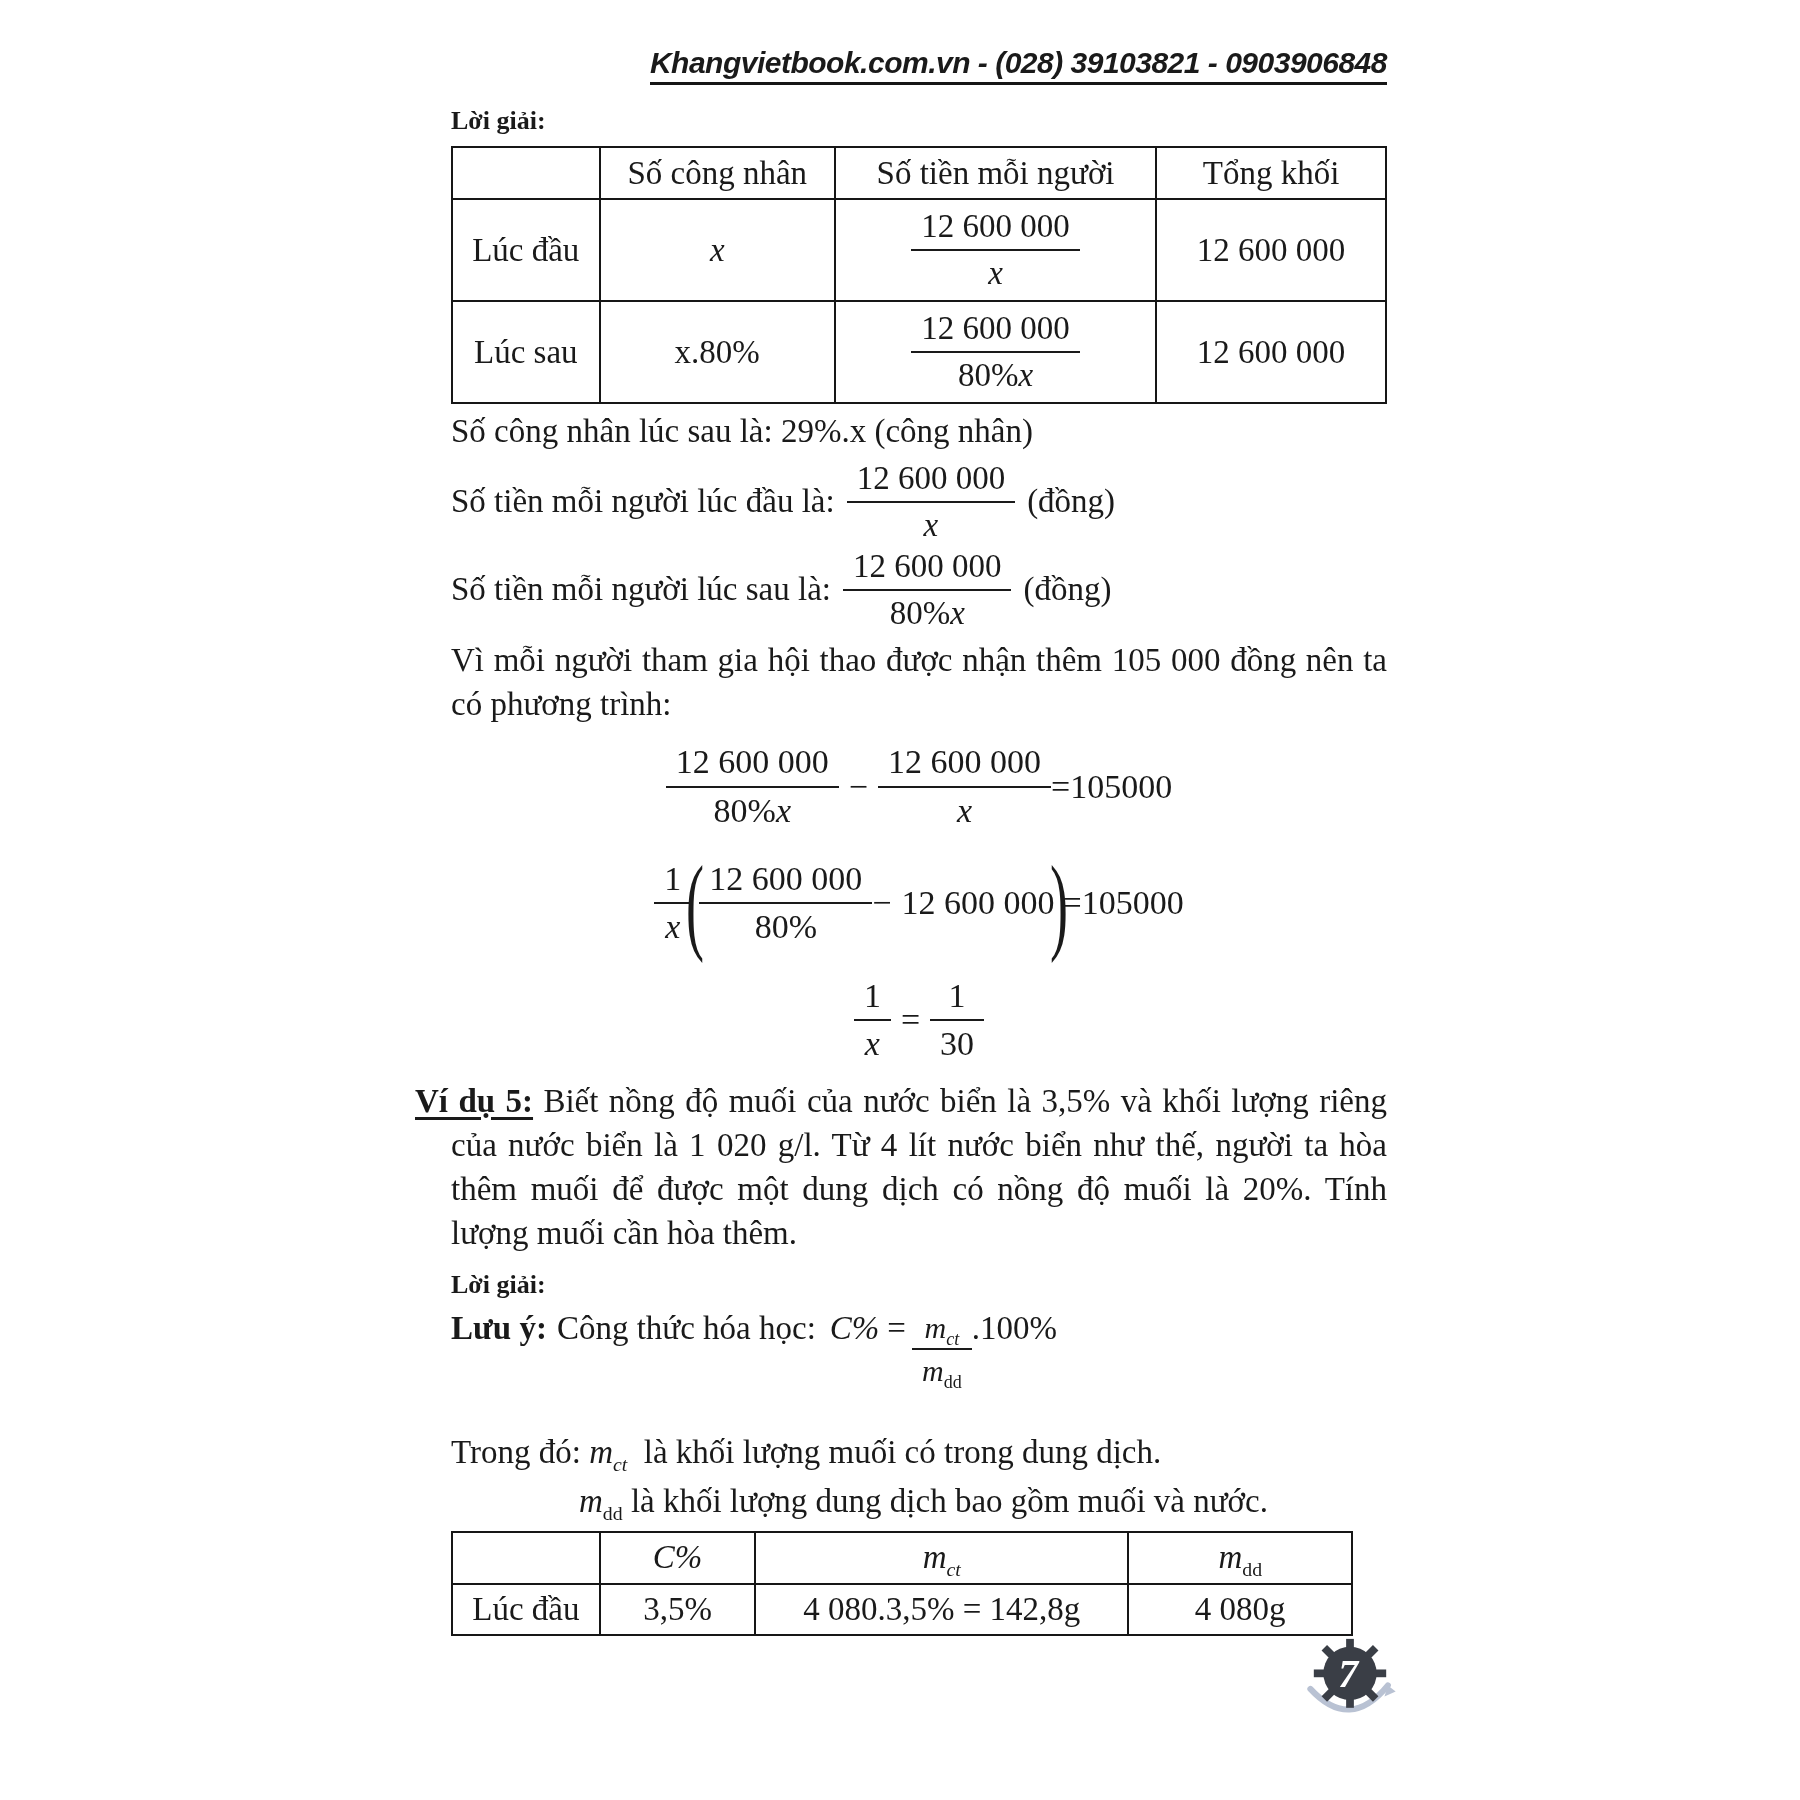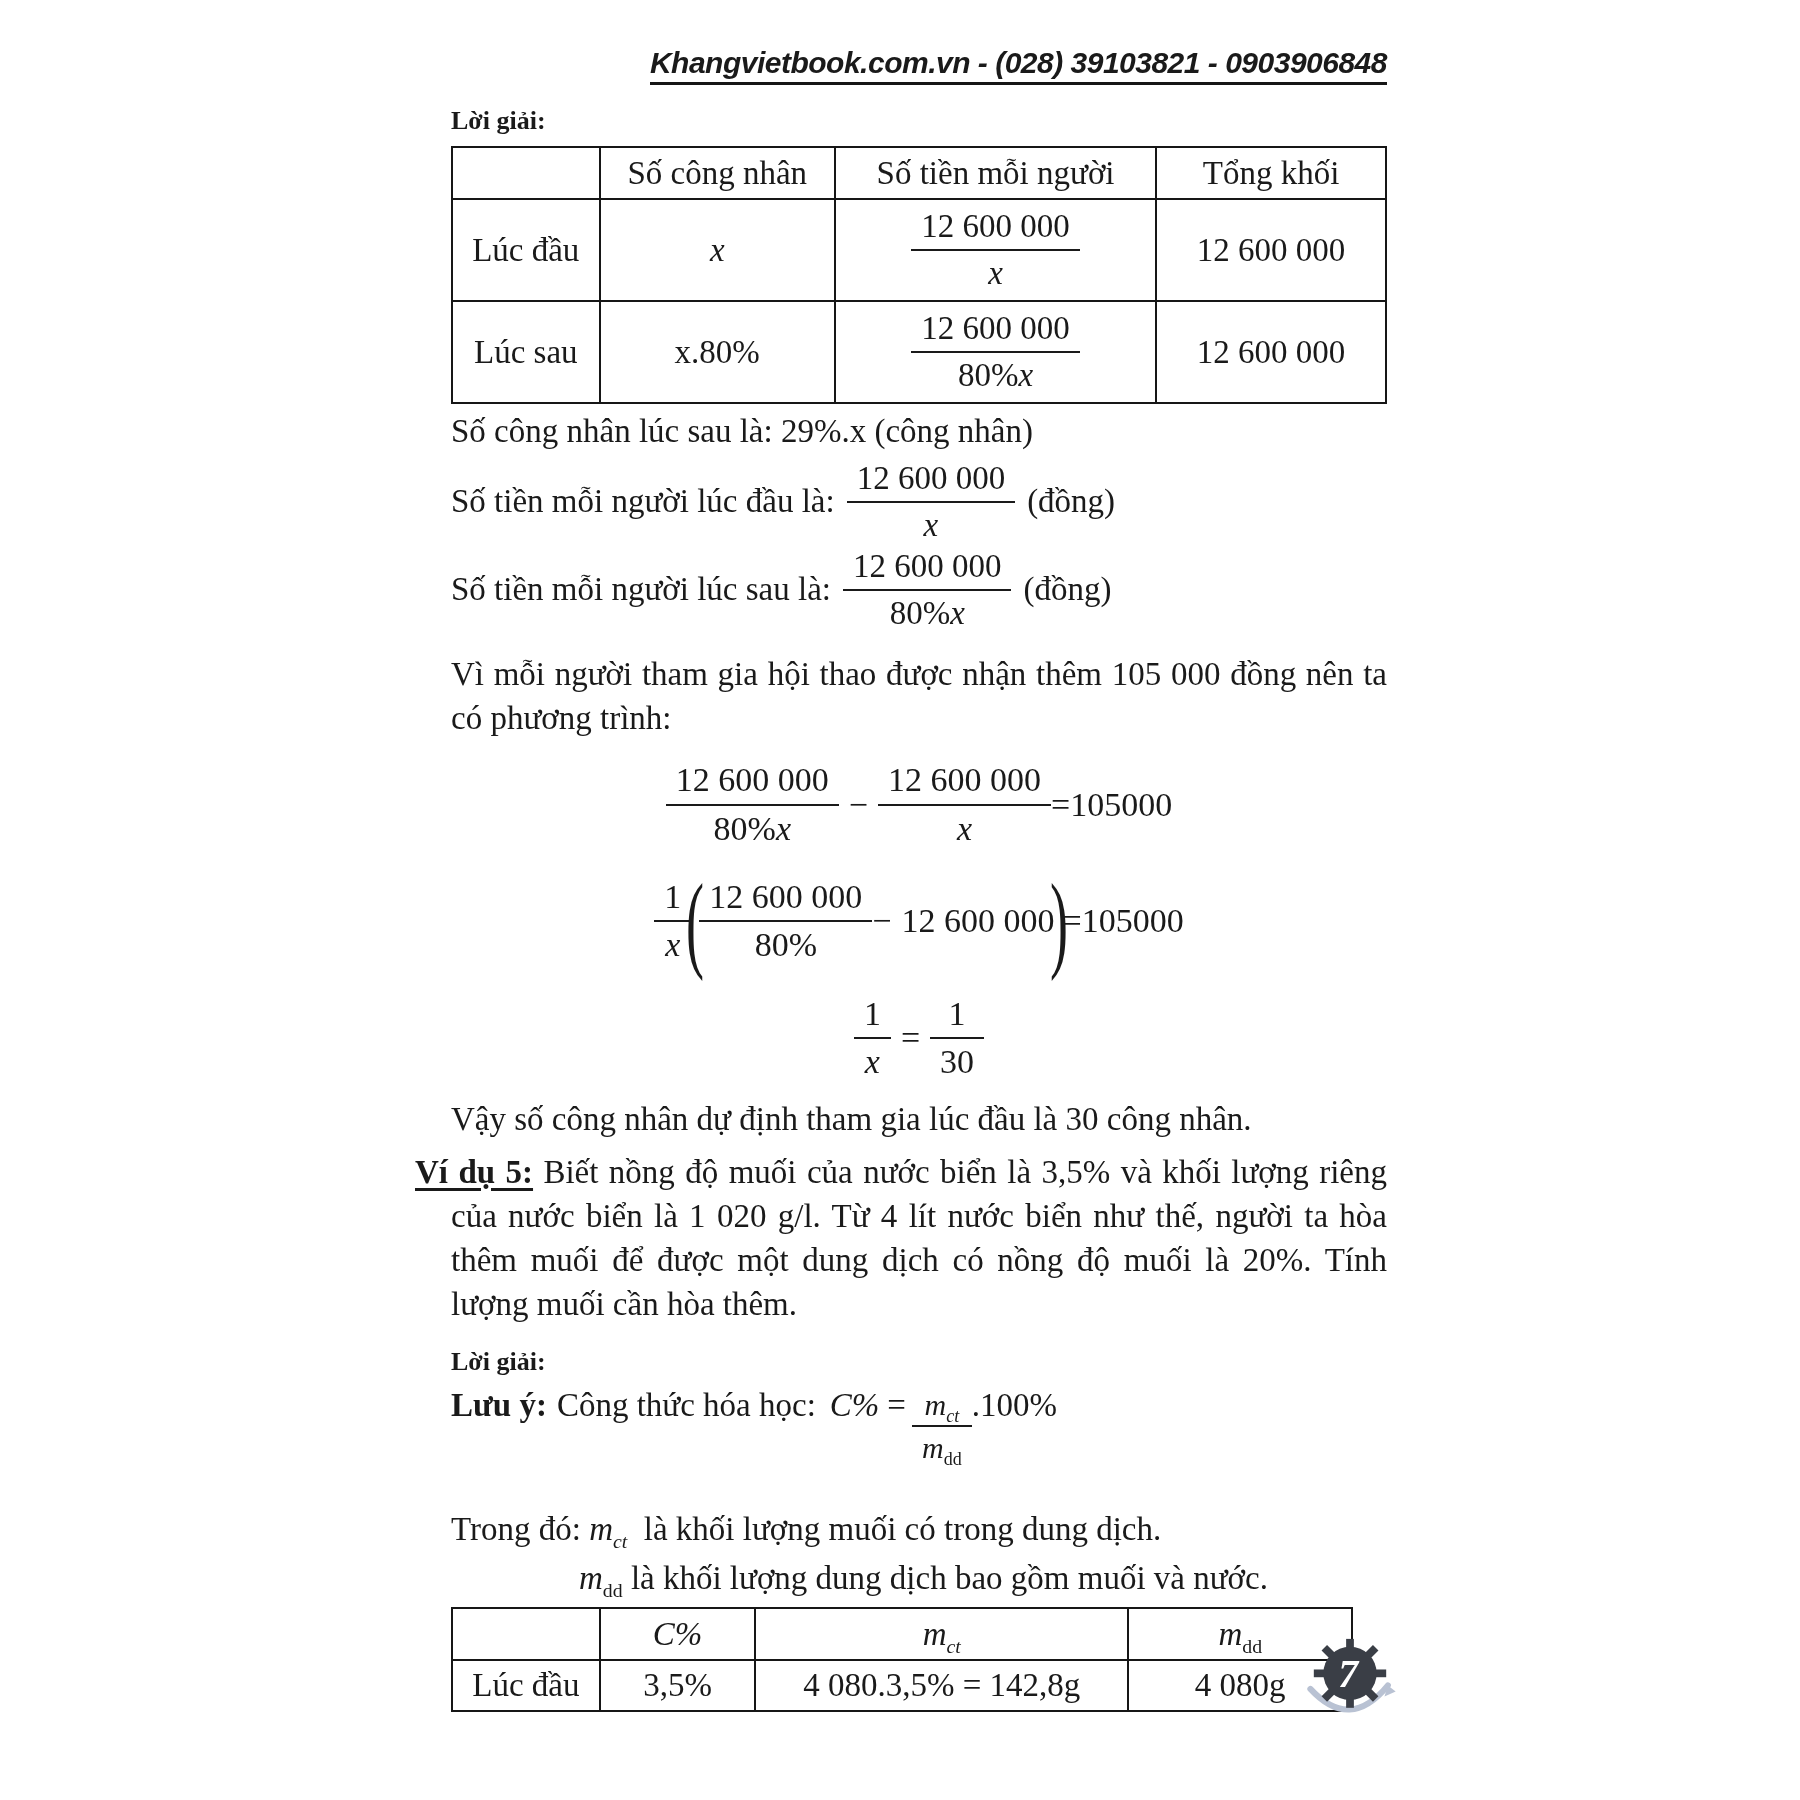--- a/index.html
+++ b/index.html
@@ -35,21 +35,21 @@
   .frac .num{display:block;border-bottom:2.4px solid #1a1a1a;padding:0 10px 3px 10px;}
   .frac .den{display:block;padding:3px 10px 0 10px;}
 
   .mi{font-style:italic;}
   .bold{font-weight:700;}
   .ul{text-decoration:underline;text-decoration-thickness:2.5px;text-underline-offset:5px;}
 
   .line{font-size:33px;line-height:1.3;margin:6px 0;}
   .fline{display:flex;align-items:center;font-size:33px;min-height:82px;margin:2px 0;}
   .fline .gap{width:12px;flex:none;}
-  .para{font-size:33px;line-height:1.33;text-align:justify;margin:20px 0;}
+  .para{font-size:33px;line-height:1.33;text-align:justify;margin:6px 0;}
   .vidu{text-indent:-36px;margin-top:10px;}
 
   .eq{display:flex;align-items:center;justify-content:center;font-size:34px;margin:16px 0;}
   .eq .sp{width:10px;flex:none;}
   .bigp{
     display:inline-block;font-size:108px;line-height:1.05;font-weight:400;
     transform:scaleX(0.5);margin:0 -14px;
   }
   .ctr{text-align:center;font-size:34px;margin:14px 0;}
 
@@ -180,21 +180,20 @@
       <span class="sp"></span>
         <span>=</span>
         <span class="sp"></span>
       <span class="frac">
         <span class="num">1</span>
         <span class="den">30</span>
       </span>
     </div>
 
 
-    <p class="line">Vậy số công nhân dự định tham gia lúc đầu là 30 công nhân.</p>
 
     <p class="para vidu"><span class="bold ul">Ví dụ 5:</span><span> Biết nồng độ muối của nước biển là 3,5% và khối lượng riêng của nước biển là 1 020 g/l. Từ 4 lít nước biển như thế, người ta hòa thêm muối để được một dung dịch có nồng độ muối là 20%. Tính lượng muối cần hòa thêm.</span></p>
 
     <div class="center-title" style="margin-top:14px;">Lời giải:</div>
 
     <div class="luu">
       <span class="bold">Lưu ý:</span>
         <span class="gap" style="width:10px;"></span>
       <span>Công thức hóa học:</span>
         <span class="gap" style="width:14px;"></span>

